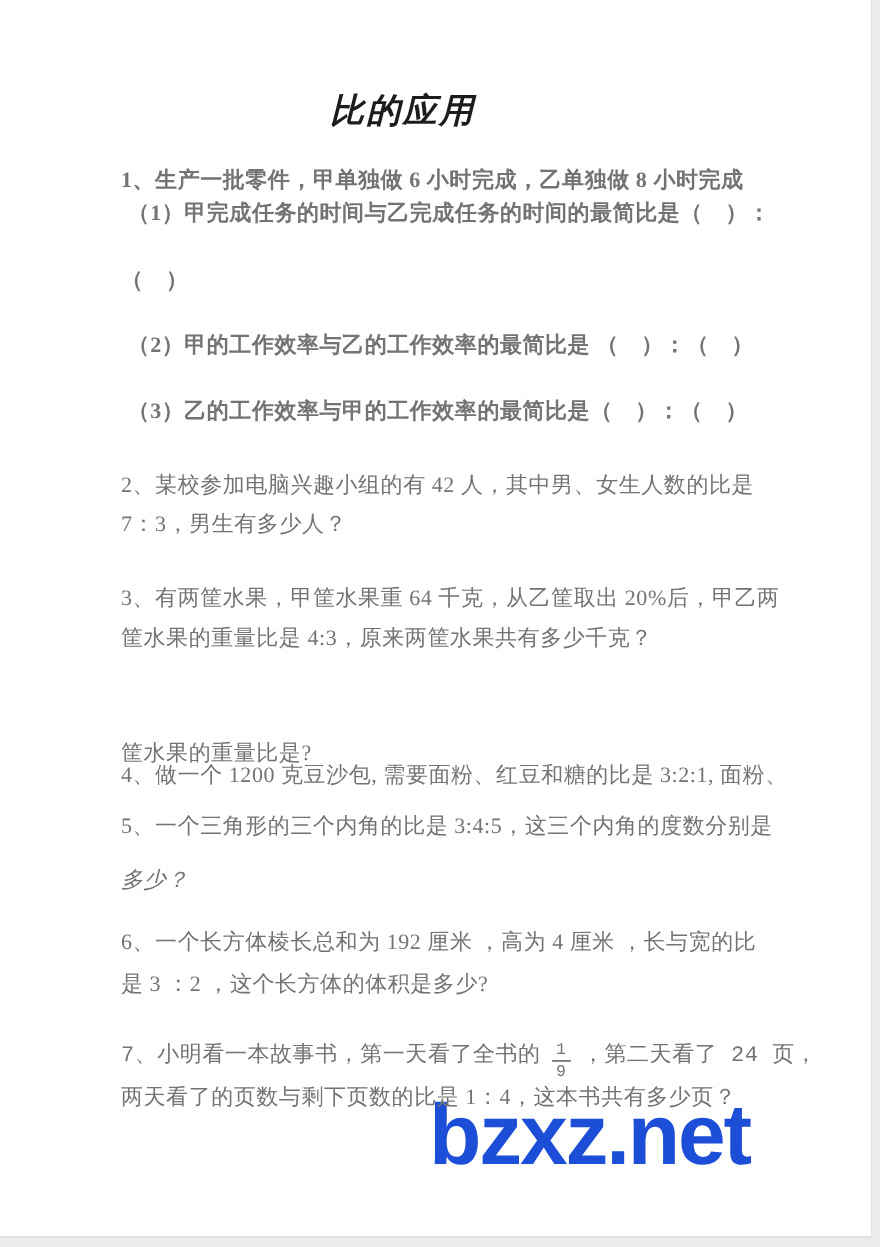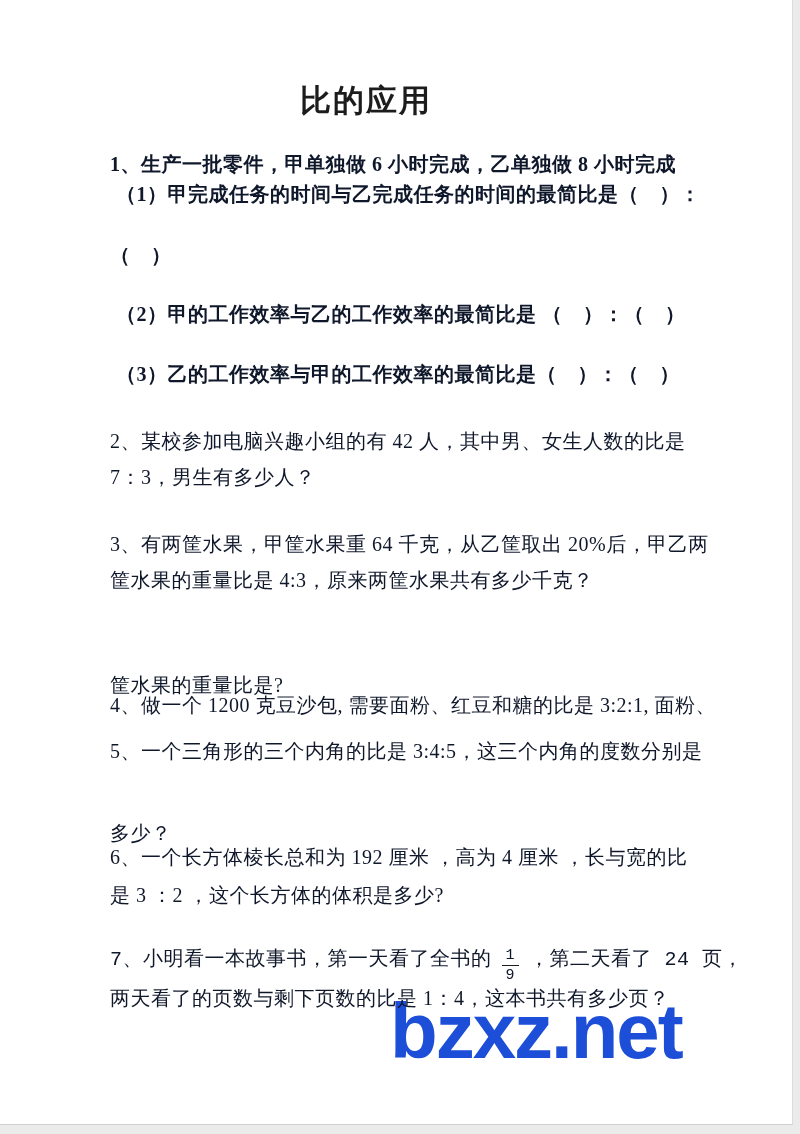--- a/index.html
+++ b/index.html
@@ -25,27 +25,28 @@
     position: absolute;
     left: 0;
     top: 80px;
     width: 732px;
     text-align: center;
     font-size: 31px;
     font-weight: bold;
     color: #1c1c1c;
     letter-spacing: 2px;
     z-index: 2;
+    font-style: italic;
   }
   .line {
     position: absolute;
     white-space: nowrap;
     font-size: 20px;
     line-height: 28px;
-    color: #0f172a;
+    color: #737373;
     z-index: 2;
     letter-spacing: 0.5px;
   }
   .bold { font-weight: bold; }
   .frac {
     display: inline-block;
     text-align: center;
     vertical-align: -14px;
     margin: 0 10px;
     font-size: 15px;
@@ -92,21 +93,21 @@
   <div class="line" style="left:110px; top:427px;">2、某校参加电脑兴趣小组的有 42 人，其中男、女生人数的比是</div>
   <div class="line" style="left:110px; top:463px;">7：3，男生有多少人？</div>
 
   <div class="line" style="left:110px; top:530px;">3、有两筐水果，甲筐水果重 64 千克，从乙筐取出 20%后，甲乙两</div>
   <div class="line" style="left:110px; top:566px;">筐水果的重量比是 4:3，原来两筐水果共有多少千克？</div>
 
   <div class="line" style="left:110px; top:643px;margin-top:48px;">4、做一个 1200 克豆沙包, 需要面粉、红豆和糖的比是 3:2:1, 面粉、</div>
   <div class="line" style="left:110px; top:671px;">筐水果的重量比是?</div>
 
   <div class="line" style="left:110px; top:737px;">5、一个三角形的三个内角的比是 3:4:5，这三个内角的度数分别是</div>
-  <div class="line" style="left:110px; top:819px;">多少？</div>
+  <div class="line" style="left:110px; top:786px;font-style:italic;">多少？</div>
 
   <div class="line" style="left:110px; top:843px;">6、一个长方体棱长总和为 192 厘米 ，高为 4 厘米 ，长与宽的比</div>
   <div class="line" style="left:110px; top:881px;">是 3 ：2 ，这个长方体的体积是多少?</div>
 
   <div class="line" style="left:110px; top:946px;font-family:Liberation Mono, monospace;"><span>7、小明看一本故事书，第一天看了全书的</span><span class="frac"><span class="num">1</span><span class="den">9</span></span><span>，第二天看了 24 页，</span></div>
   <div class="line" style="left:110px; top:984px;">两天看了的页数与剩下页数的比是 1：4，这本书共有多少页？</div>
 
 </div>
 
 </body></html>

